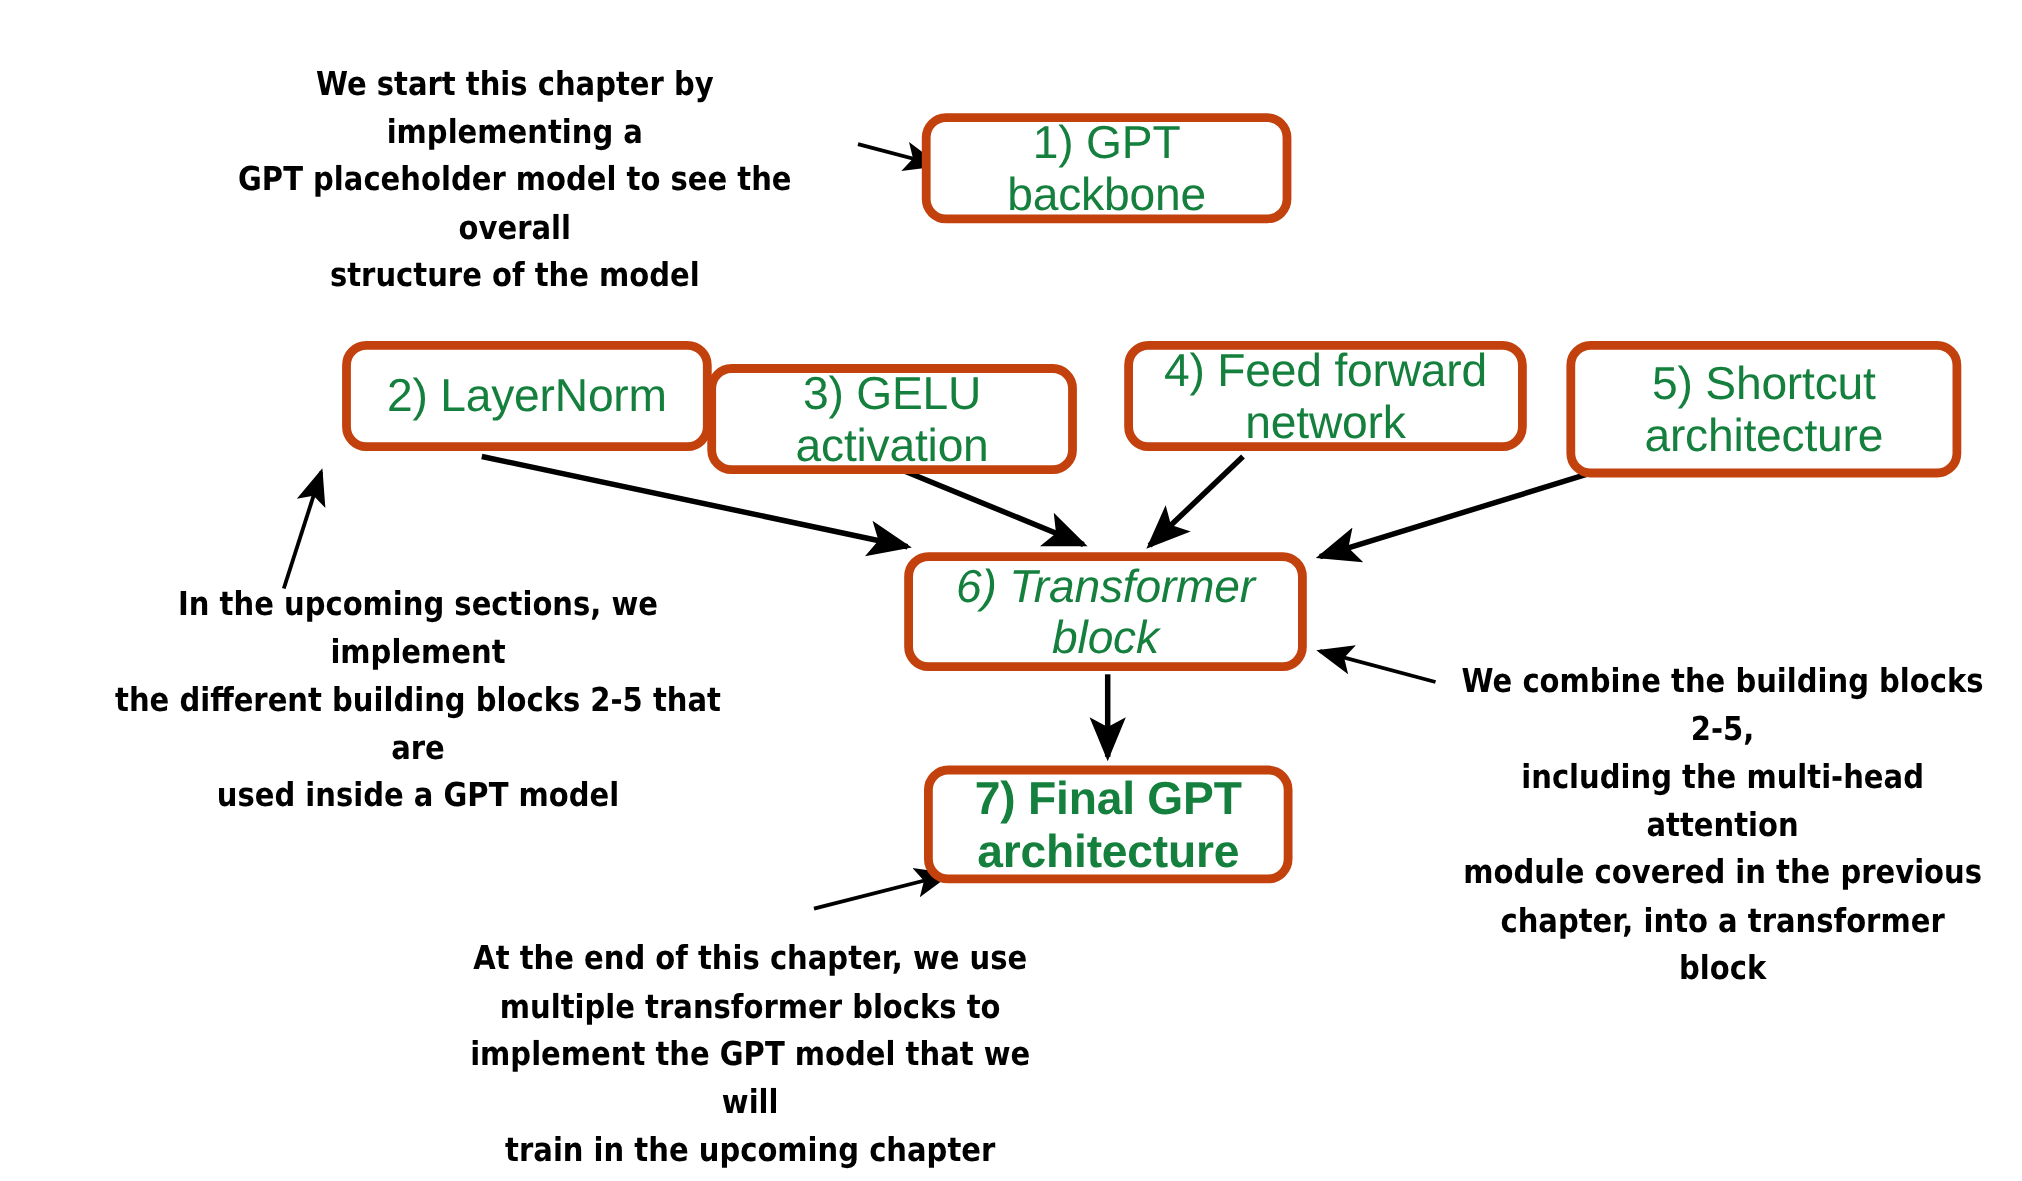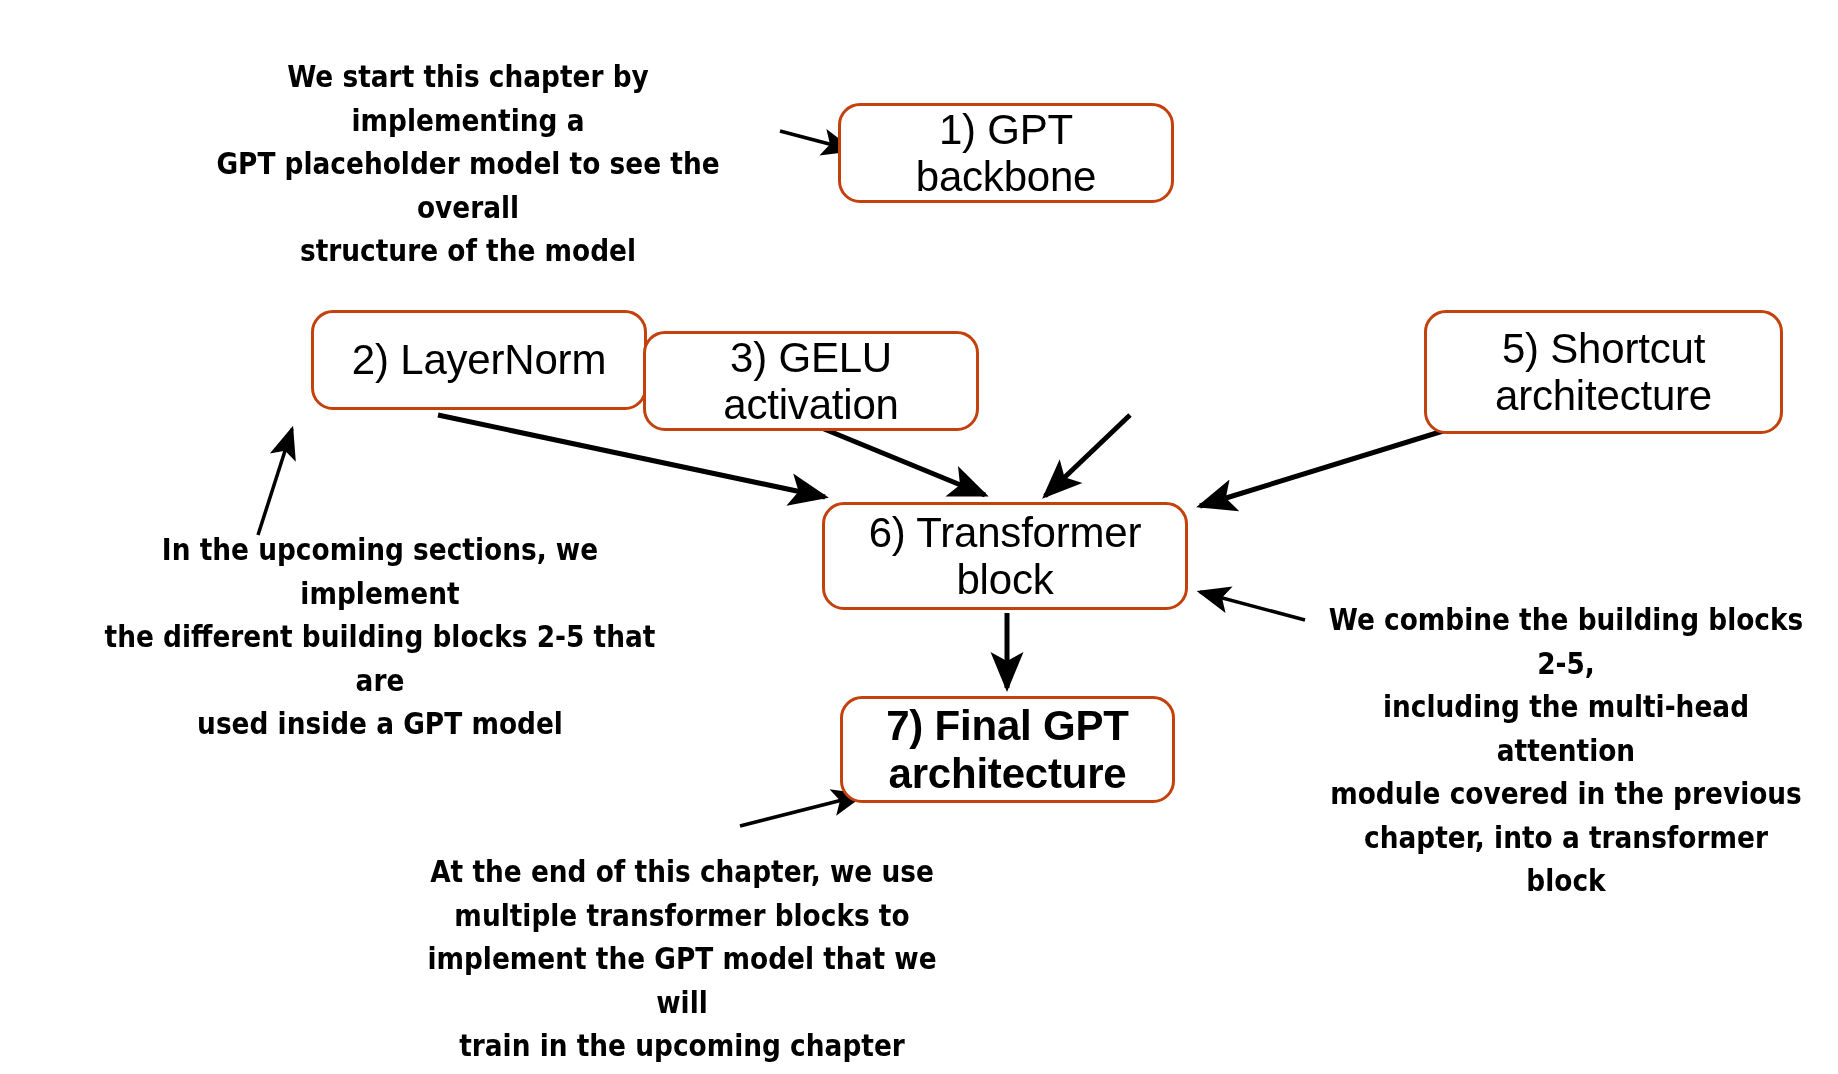--- a/index.html
+++ b/index.html
@@ -13,28 +13,28 @@
     width: 1838px;
     height: 1074px;
     background: #ffffff;
     overflow: hidden;
     font-family: "Liberation Sans", sans-serif;
   }
   
   .node {
     position: absolute;
     box-sizing: border-box;
-    border: 3px solid #c2410c;
+    border: 8px solid #c2410c;
     border-radius: 22px;
     background: #ffffff;
     display: flex;
     align-items: center;
     justify-content: center;
     text-align: center;
-    color: #000000;
+    color: #15803d;
     font-family: "Liberation Sans", sans-serif;
     font-weight: 400;
     font-size: 42px;
     line-height: 1.12;
     letter-spacing: -0.2px;
     z-index: 3;
   }
   .node span { display: block; padding: 0 8px; }
 
   
@@ -119,29 +119,35 @@
     </span>
   </div>
 
   <div class="node" style="left:643px; top:310px; width:336px; height:100px;margin-top:21px;">
     <span>
       <span>3) GELU</span>
       <span>activation</span>
     </span>
   </div>
 
+  <div class="node" style="left:1022px; top:310px; width:366px; height:100px;">
+    <span>
+      <span>4) Feed forward</span>
+      <span>network</span>
+    </span>
+  </div>
 
   <div class="node" style="left:1424px; top:310px; width:359px; height:124px;">
     <span>
       <span>5) Shortcut</span>
       <span>architecture</span>
     </span>
   </div>
 
-  <div class="node" style="left:822px; top:502px; width:366px; height:108px;">
+  <div class="node" style="left:822px; top:502px; width:366px; height:108px;font-style:italic;">
     <span>
       <span>6) Transformer</span>
       <span>block</span>
     </span>
   </div>
 
   <div class="node" style="left:840px; top:696px; width:335px; height:107px;font-weight:bold;">
     <span>
       <span>7) Final GPT</span>
       <span>architecture</span>

